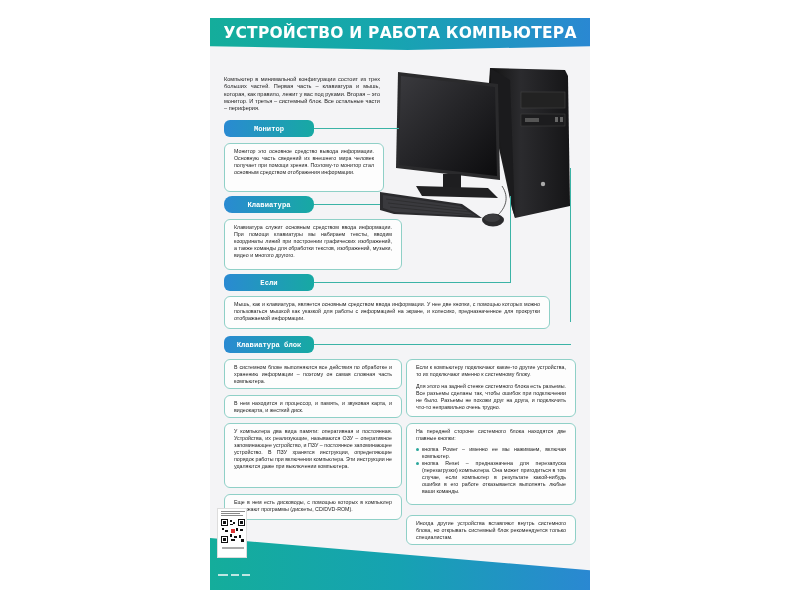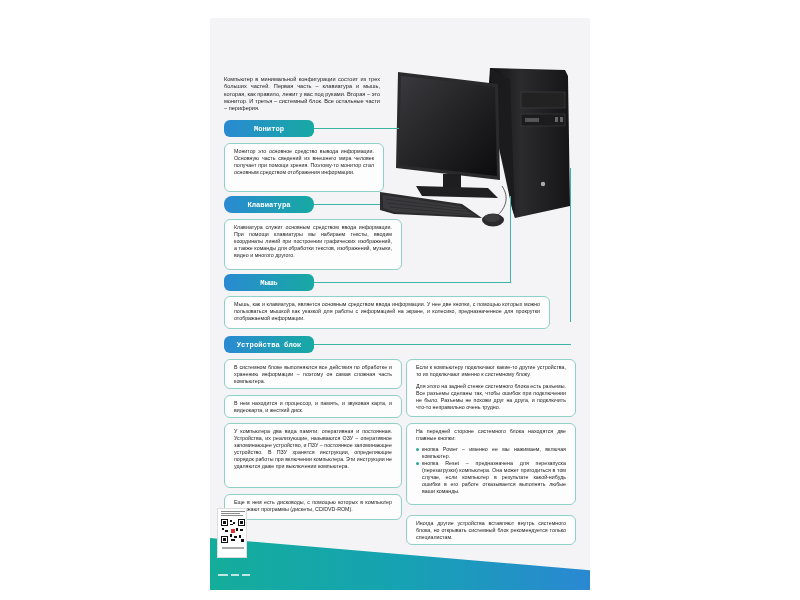--- a/index.html
+++ b/index.html
@@ -66,20 +66,23 @@
   .qr-code { position: absolute; left: 3px; top: 10px; width: 24px; height: 24px; }
   .qr-sub { position: absolute; left: 4px; top: 38px; width: 22px; height: 2px; background:#aaa; }
   .footer-note { position: absolute; left: 8px; top: 556px; display:flex; gap:3px; }
   .footer-note i { display:block; height:2px; background:#bfe6e2; }
 </style>
 </head>
 <body>
 
 <div class="poster">
 
+  <div class="banner">
+    <span class="banner-title">УСТРОЙСТВО И РАБОТА КОМПЬЮТЕРА</span>
+  </div>
 
   <div class="intro">Компьютер в минимальной конфигурации состоит из трех больших частей. Первая часть – клавиатура и мышь, которая, как правило, лежит у вас под руками. Вторая – это монитор. И третья – системный блок. Все остальные части – периферия.</div>
 
   <svg class="pc-image" viewBox="0 0 200 192">
     <defs>
       <linearGradient id="scr" x1="0" y1="0" x2="1" y2="1">
         <stop offset="0" stop-color="#3a3a3e"></stop>
           <stop offset="1" stop-color="#0c0c0e"></stop>
       </linearGradient>
       <linearGradient id="tower" x1="0" y1="0" x2="1" y2="0">
@@ -129,26 +132,26 @@
   <div class="vline" style="left:190px; top:118px; height:0px;"></div>
 
   <div class="tab" style="top:102px;">Монитор</div>
   <div class="tab-line" style="left:104px; top:110px; width:85px;"></div>
   <div class="box" style="left:14px; top:125px; width:160px; height:49px;">Монитор это основное средство вывода информации. Основную часть сведений из внешнего мира человек получает при помощи зрения. Поэтому-то монитор стал основным средством отображения информации.</div>
 
   <div class="tab" style="top:178px;border-radius:8px;">Клавиатура</div>
   <div class="tab-line" style="left:104px; top:186px; width:66px;"></div>
   <div class="box" style="left:14px; top:201px; width:178px; height:51px;">Клавиатура служит основным средством ввода информации. При помощи клавиатуры мы набираем тексты, вводим координаты линий при построении графических изображений, а также команды для обработки текстов, изображений, музыки, видео и многого другого.</div>
 
-  <div class="tab" style="top:256px;">Мышь</div>
+  <div class="tab" style="top:256px;">Если</div>
   <div class="tab-line" style="left:104px; top:264px; width:197px;"></div>
   <div class="vline" style="left:300px; top:258px; height:7px;"></div>
   <div class="box" style="left:14px; top:278px; width:326px; height:33px;">Мышь, как и клавиатура, является основным средством ввода информации. У нее две кнопки, с помощью которых можно пользоваться мышкой как указкой для работы с информацией на экране, и колесико, предназначенное для прокрутки отображаемой информации.</div>
 
-  <div class="tab" style="top:318px;">Устройства блок</div>
+  <div class="tab" style="top:318px;">Клавиатура блок</div>
   <div class="tab-line" style="left:104px; top:326px; width:257px;"></div>
 
   <div class="box" style="left:14px; top:341px; width:178px; height:30px;">В системном блоке выполняются все действия по обработке и хранению информации – поэтому он самая сложная часть компьютера.</div>
   <div class="box" style="left:14px; top:377px; width:178px; height:23px;">В нем находится и процессор, и память, и звуковая карта, и видеокарта, и жесткий диск.</div>
   <div class="box" style="left:14px; top:405px; width:178px; height:65px;">У компьютера два вида памяти: оперативная и постоянная. Устройства, их реализующие, называются ОЗУ – оперативное запоминающее устройство, и ПЗУ – постоянное запоминающее устройство. В ПЗУ хранятся инструкции, определяющие порядок работы при включении компьютера. Эти инструкции не удаляются даже при выключении компьютера.</div>
   <div class="box" style="left:14px; top:476px; width:178px; height:26px;">Еще в нем есть дисководы, с помощью которых в компьютер загружают программы (дискеты, CD/DVD-ROM).</div>
 
   <div class="box" style="left:196px; top:341px; width:170px; height:58px;">
     <p>Если к компьютеру подключают какие-то другие устройства, то их подключают именно к системному блоку.</p>
     <p>Для этого на задней стенке системного блока есть разъемы. Все разъемы сделаны так, чтобы ошибок при подключении не было. Разъемы не похожи друг на друга, и подключить что-то неправильно очень трудно.</p>

